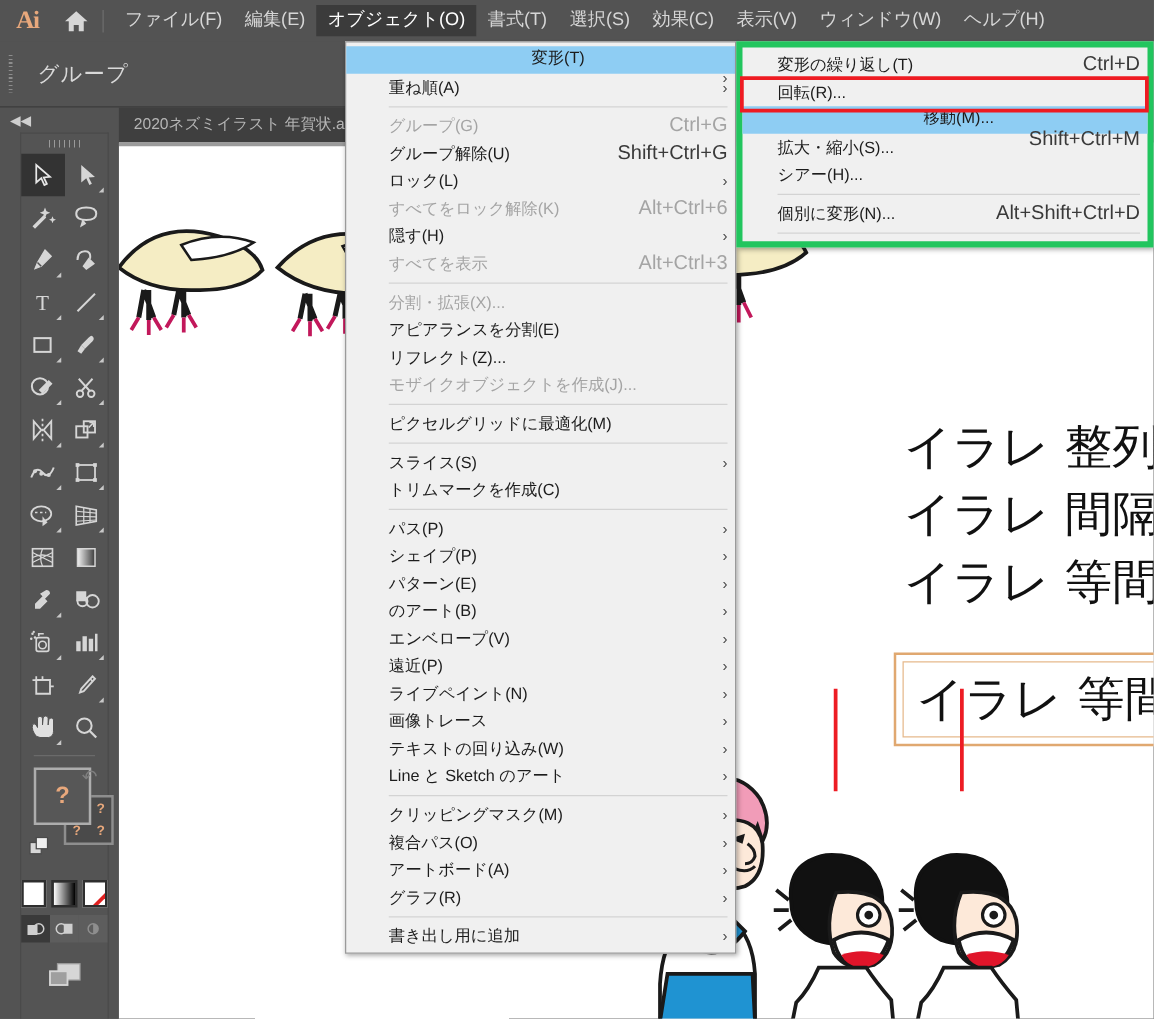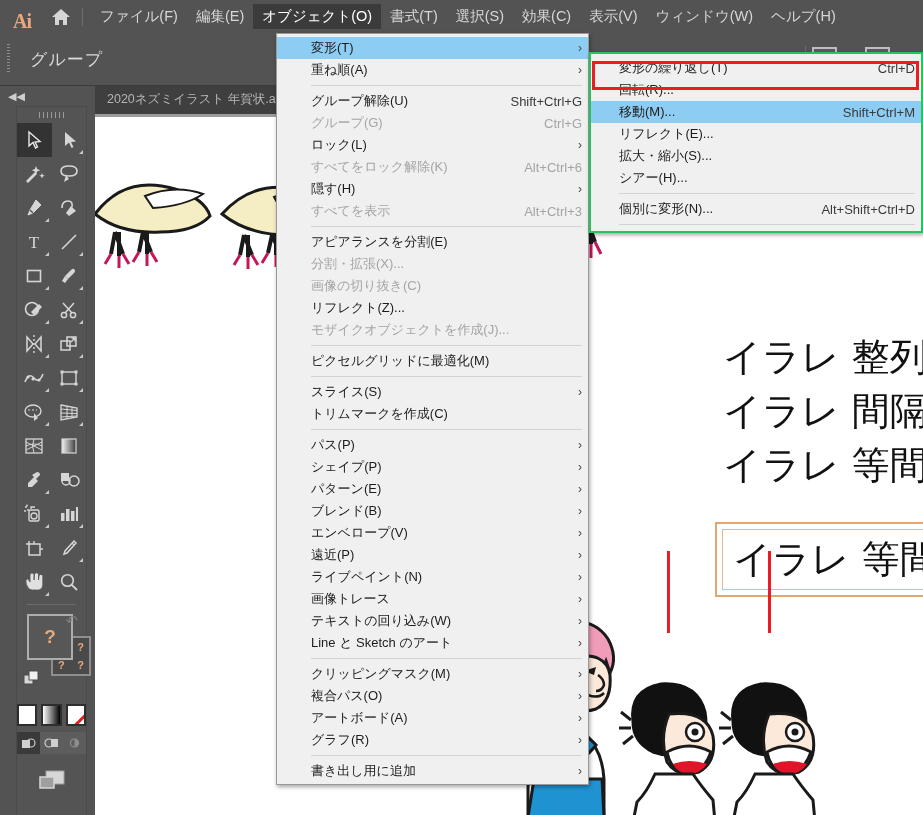--- a/index.html
+++ b/index.html
@@ -11,21 +11,21 @@
   }
   #app { position: relative; width: 923px; height: 815px; }
 
   
   .menubar {
     position: absolute; top: 0; left: 0; width: 923px; height: 33px;
     background: #535353;
     display: flex; align-items: center;
   }
   .ai-logo {
-    width: 44px; height: 33px; display: flex; align-items: flex-end;
+    width: 44px; height: 33px; display: flex; align-items: center;
     justify-content: center;
     color: #e8a87c; font-size: 20px; font-weight: bold;
     font-family: "Liberation Serif", serif;
     letter-spacing: -1px;
   }
   .home-icon {
     width: 34px; height: 33px; display: flex; align-items: center;
     justify-content: center;
   }
   .mb-sep { width: 1px; height: 18px; background: #6e6e6e; margin: 0 8px 0 4px; }
@@ -177,33 +177,32 @@
     position: absolute; top: 33px; left: 276px; width: 313px;
     background: #f0f0f0; border: 1px solid #9a9a9a;
     padding: 3px 0 2px 0; z-index: 40;
     box-shadow: 1px 2px 4px rgba(0,0,0,0.35);
   }
   .mrow {
     display: flex; align-items: center; height: 22px;
     padding: 0 6px 0 34px; font-size: 13px; color: #1c1c1c;
     white-space: nowrap; position: relative;
   }
-  .mrow.hl { background: #8ecdf3; }
+  .mrow.hl { background: #8ecdf3; flex-direction: column; }
   .mrow.disabled { color: #a4a4a4; }
-  .mrow .accel { margin-left: auto; font-size: 13px; color:#3a3a3a; padding-left: 20px;}
+  .mrow .accel { margin-left: auto; font-size: 16px; color:#3a3a3a; padding-left: 20px;}
   .mrow.disabled .accel { color:#a4a4a4; }
   .mrow .arrow { margin-left: auto; color:#4a4a4a; font-size: 12px; padding-left:20px;}
   .msep { height:1px; background:#d3d3d3; margin: 4px 6px 4px 34px; }
 
   .submenu {
     position: absolute; top: 33px; left: 589px; width: 334px;
-    background: #f0f0f0; border: 2px solid #22c55e;
+    background: #f0f0f0; border: 5px solid #22c55e;
     padding: 3px 0 2px 0; z-index: 45;
     box-shadow: 1px 2px 4px rgba(0,0,0,0.35);
-    margin-top: 19px;
   }
   .submenu .mrow { padding-left: 28px; }
   .submenu .msep { margin-left: 28px; }
 
   .redbox {
     position: absolute; left: 592px; top: 61px; width: 327px; height: 29px;
     border: 3px solid #ee1b22; z-index: 60; pointer-events: none;
   }
 </style>
 </head>
@@ -639,53 +638,50 @@
   <div class="dropdown" id="object-menu">
       <div class="mrow hl">
         <span>変形(T)</span>
         <span class="arrow">›</span>
       </div>
       <div class="mrow">
         <span>重ね順(A)</span>
         <span class="arrow">›</span>
       </div>
       <div class="msep"></div>
-      <div class="mrow">
-        <span>グループ解除(U)</span>
-        <span class="accel">Shift+Ctrl+G</span>
-      </div>
       <div class="mrow disabled">
         <span>グループ(G)</span>
         <span class="accel">Ctrl+G</span>
       </div>
       <div class="mrow">
+        <span>グループ解除(U)</span>
+        <span class="accel">Shift+Ctrl+G</span>
+      </div>
+      <div class="mrow">
         <span>ロック(L)</span>
         <span class="arrow">›</span>
       </div>
       <div class="mrow disabled">
         <span>すべてをロック解除(K)</span>
         <span class="accel">Alt+Ctrl+6</span>
       </div>
       <div class="mrow">
         <span>隠す(H)</span>
         <span class="arrow">›</span>
       </div>
       <div class="mrow disabled">
         <span>すべてを表示</span>
         <span class="accel">Alt+Ctrl+3</span>
       </div>
       <div class="msep"></div>
-      <div class="mrow">
-        <span>アピアランスを分割(E)</span>
-      </div>
       <div class="mrow disabled">
         <span>分割・拡張(X)...</span>
       </div>
-      <div class="mrow disabled">
-        <span>画像の切り抜き(C)</span>
+      <div class="mrow">
+        <span>アピアランスを分割(E)</span>
       </div>
       <div class="mrow">
         <span>リフレクト(Z)...</span>
       </div>
       <div class="mrow disabled">
         <span>モザイクオブジェクトを作成(J)...</span>
       </div>
       <div class="msep"></div>
       <div class="mrow">
         <span>ピクセルグリッドに最適化(M)</span>
@@ -705,21 +701,21 @@
       </div>
       <div class="mrow">
         <span>シェイプ(P)</span>
         <span class="arrow">›</span>
       </div>
       <div class="mrow">
         <span>パターン(E)</span>
         <span class="arrow">›</span>
       </div>
       <div class="mrow">
-        <span>ブレンド(B)</span>
+        <span>のアート(B)</span>
         <span class="arrow">›</span>
       </div>
       <div class="mrow">
         <span>エンベロープ(V)</span>
         <span class="arrow">›</span>
       </div>
       <div class="mrow">
         <span>遠近(P)</span>
         <span class="arrow">›</span>
       </div>
@@ -769,23 +765,20 @@
         <span class="accel">Ctrl+D</span>
       </div>
       <div class="mrow">
         <span>回転(R)...</span>
       </div>
       <div class="mrow hl">
         <span>移動(M)...</span>
         <span class="accel">Shift+Ctrl+M</span>
       </div>
       <div class="mrow">
-        <span>リフレクト(E)...</span>
-      </div>
-      <div class="mrow">
         <span>拡大・縮小(S)...</span>
       </div>
       <div class="mrow">
         <span>シアー(H)...</span>
       </div>
       <div class="msep"></div>
       <div class="mrow">
         <span>個別に変形(N)...</span>
         <span class="accel">Alt+Shift+Ctrl+D</span>
       </div>

